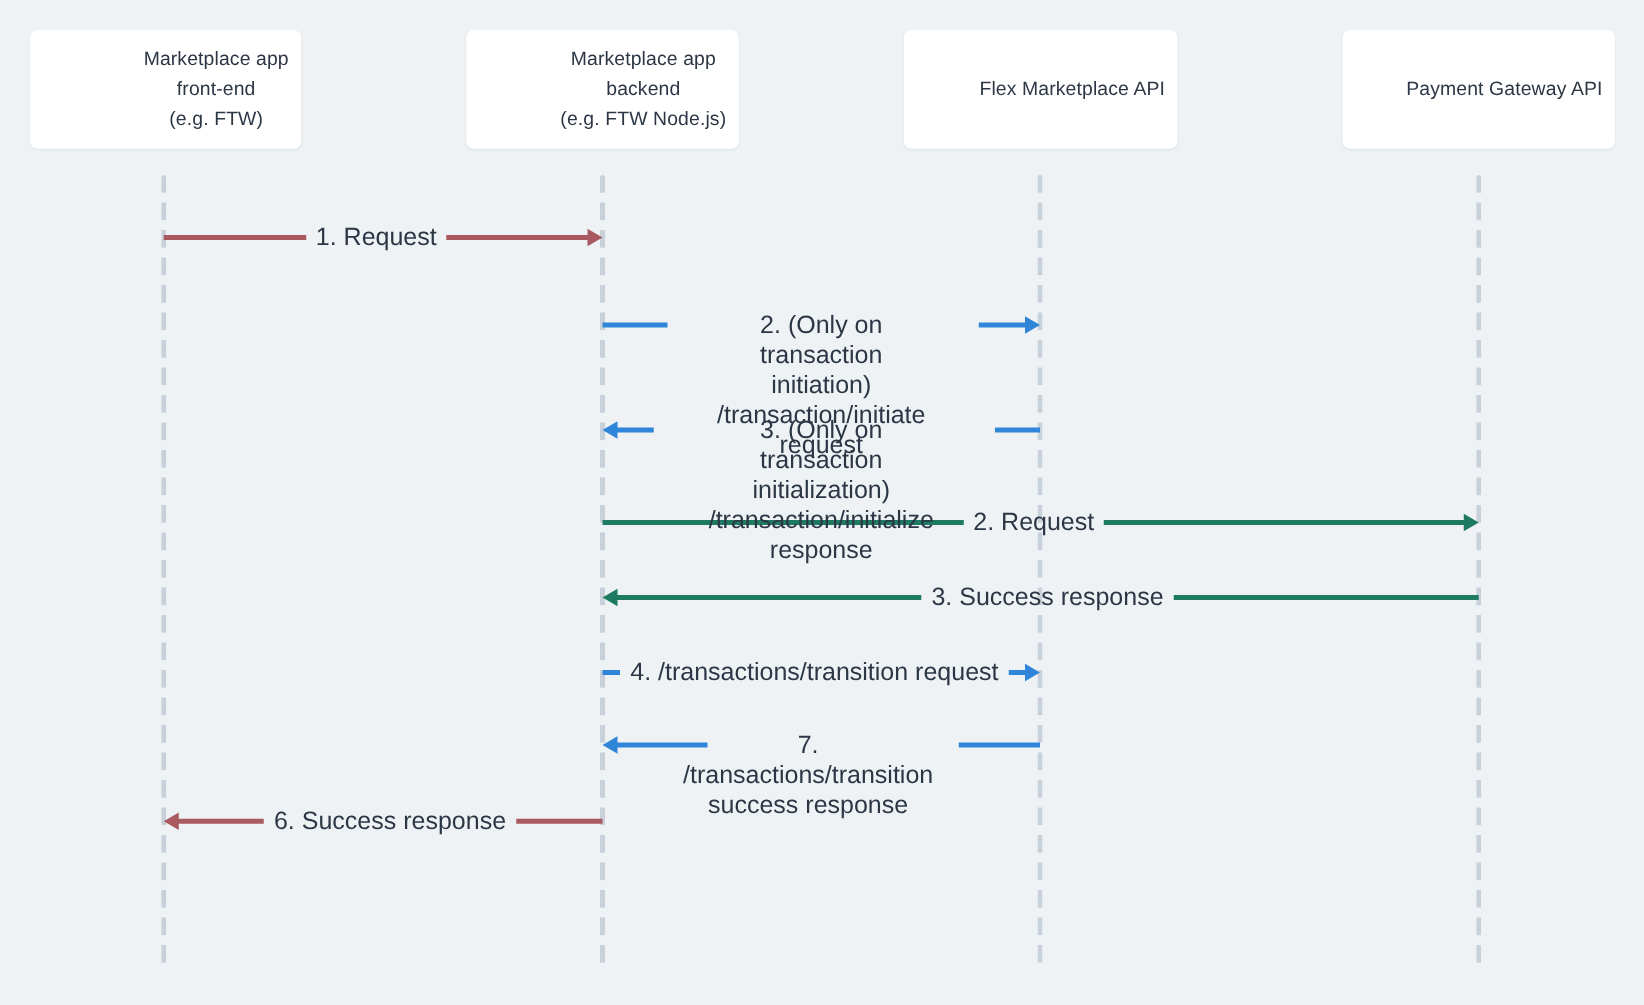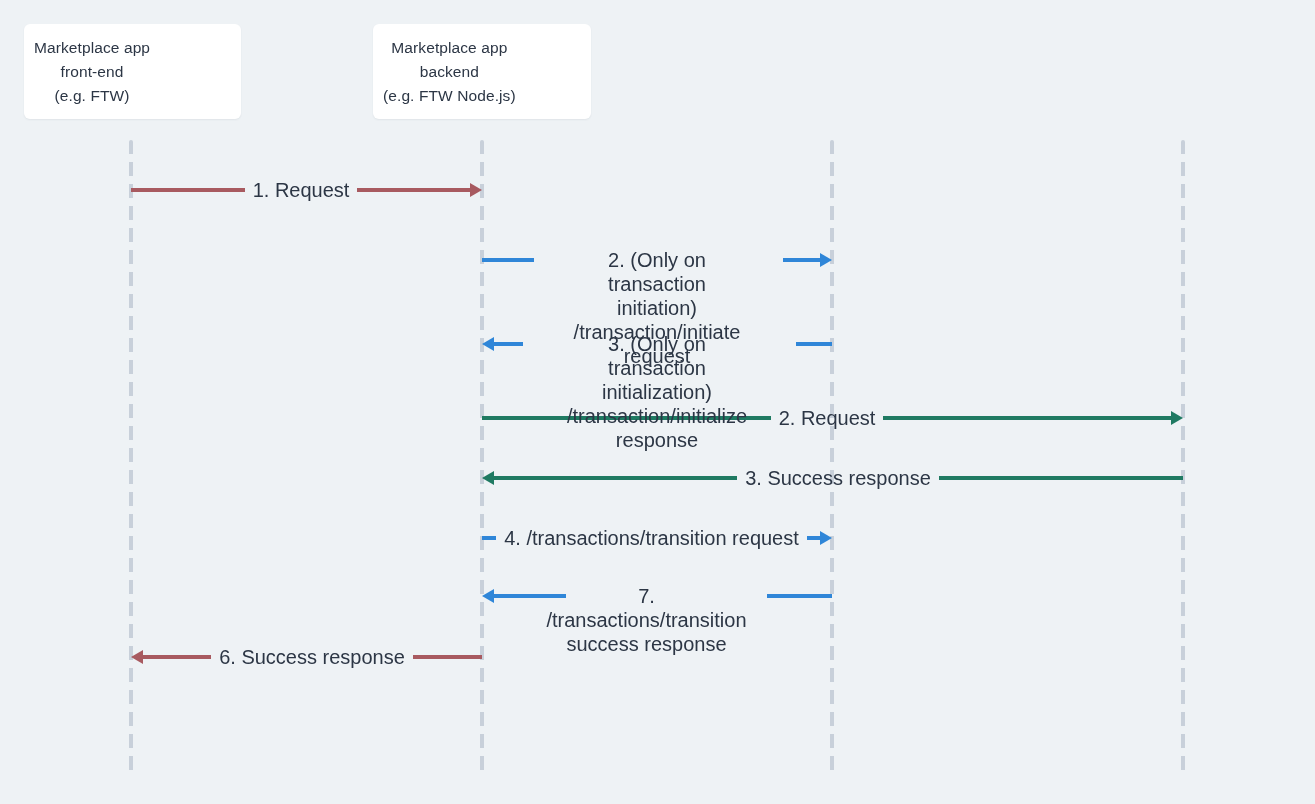--- a/index.html
+++ b/index.html
@@ -22,21 +22,21 @@
   }
 
   
   .participant-box {
     position: absolute;
     background: #ffffff;
     border-radius: 6px;
     box-shadow: 0 1px 2px rgba(44, 54, 69, 0.07);
     display: flex;
     align-items: center;
-    justify-content: flex-start;
+    justify-content: flex-end;
     text-align: center;
     box-sizing: border-box;
     padding: 6px 10px;
   }
   .participant-label {
     color: #2c3645;
     font-size: 15.5px;
     line-height: 24px;
     white-space: pre-line;
     letter-spacing: 0.1px;
@@ -122,21 +122,27 @@
 front-end
 (e.g. FTW)</div>
   </div>
 
   <div class="participant-box" style="left:373px; top:24px; width:218px; height:95px;">
     <div class="participant-label">Marketplace app
 backend
 (e.g. FTW Node.js)</div>
   </div>
 
-
+  <div class="participant-box" style="left:723px; top:24px; width:219px; height:95px;">
+    <div class="participant-label">Flex Marketplace API</div>
+  </div>
+
+  <div class="participant-box" style="left:1074px; top:24px; width:218px; height:95px;">
+    <div class="participant-label">Payment Gateway API</div>
+  </div>
 
   <div class="lifeline" style="left:129px; top:140px; height:636px;"></div>
   <div class="lifeline" style="left:480px; top:140px; height:636px;"></div>
   <div class="lifeline" style="left:830px; top:140px; height:636px;"></div>
   <div class="lifeline" style="left:1181px; top:140px; height:636px;"></div>
 
   <div class="message" style="left:131px; top:190px; width:351px; color:#a85a60;">
     <div class="message-row">
       <div class="msg-line" style="background:#a85a60;"></div>
       <div class="msg-label">1. Request</div>

